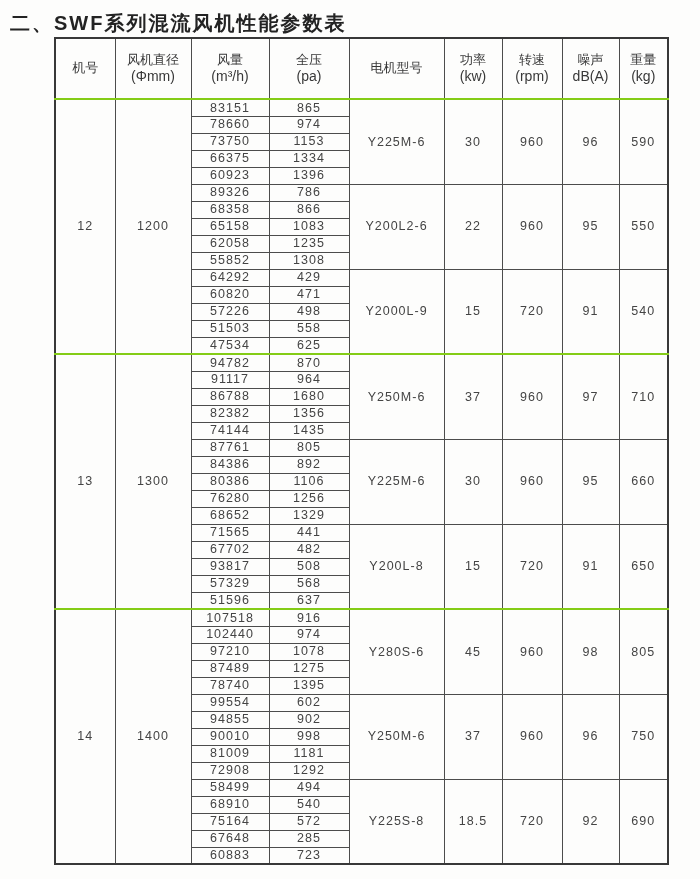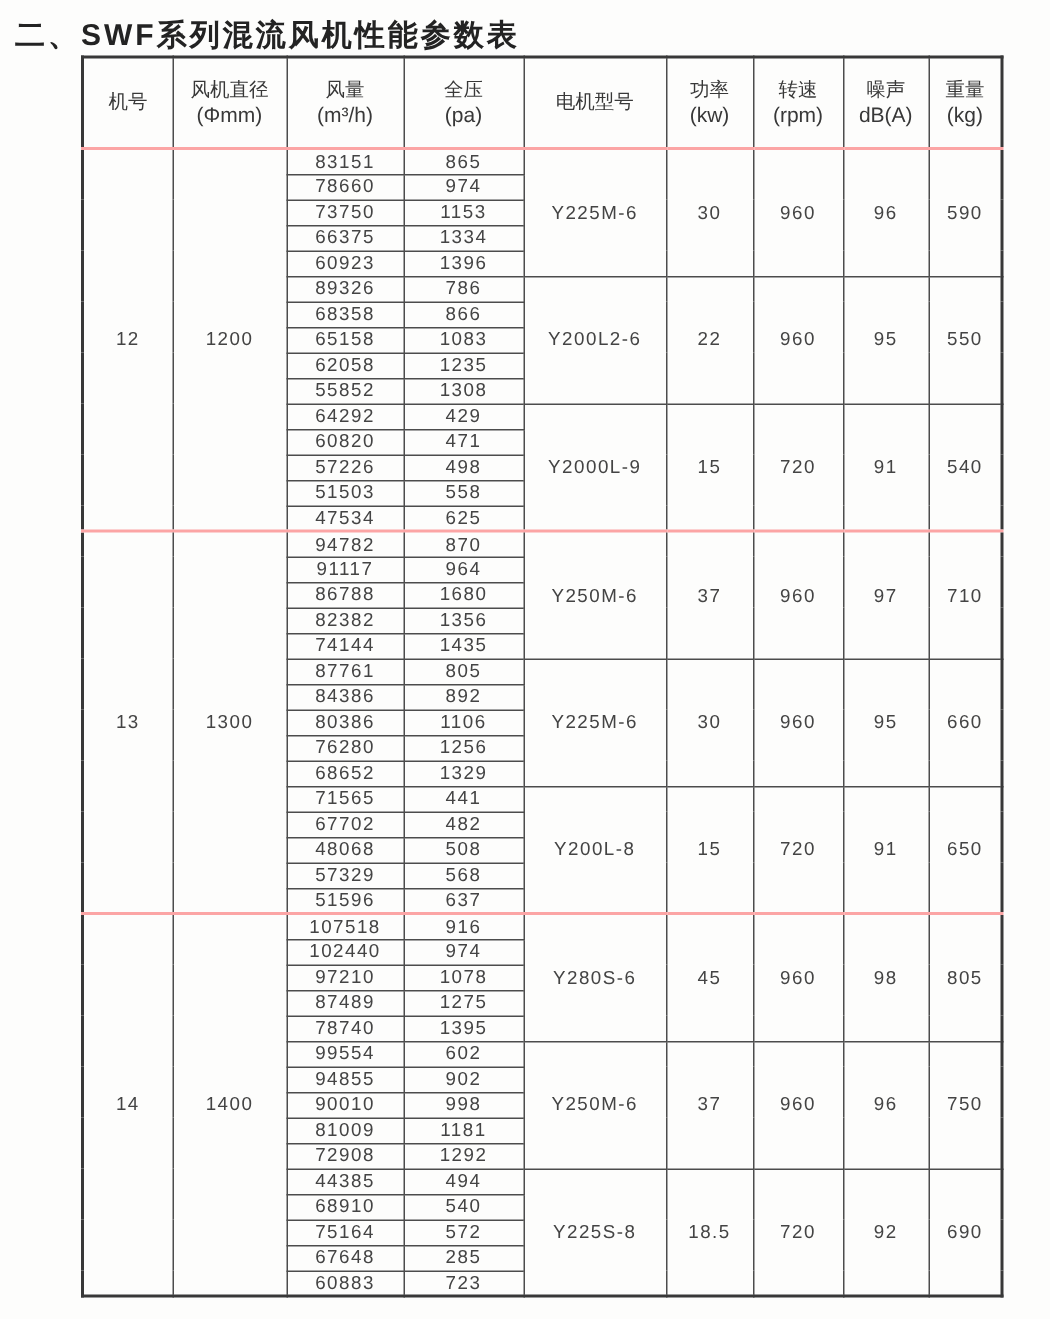--- a/index.html
+++ b/index.html
@@ -61,21 +61,21 @@
     letter-spacing: 0;
   }
   table.perf tbody td {
     height: 17px;
     font-size: 12.5px;
     line-height: 1;
     letter-spacing: 1px;
     color: #444;
     padding: 0;
   }
-  table.perf tbody tr.block-start td { border-top: 2px solid #fca5a5; }
+  table.perf tbody tr.block-start td { border-top: 2px solid #84cc16; }
   td.machine-no-cell, td.diameter-cell { font-size: 13px; }
   td.motor-model-cell { letter-spacing: 0.5px; }
 </style>
 </head>
 <body>
 
 <div class="doc">
   <h1 class="page-title">二、SWF系列混流风机性能参数表</h1>
   <table class="perf">
     <colgroup>
@@ -264,21 +264,21 @@
           <td class="power-cell" rowspan="5">15</td>
           <td class="speed-cell" rowspan="5">720</td>
           <td class="noise-cell" rowspan="5">91</td>
           <td class="weight-cell" rowspan="5">650</td>
         </tr>
         <tr>
           <td class="airflow-cell">67702</td>
           <td class="pressure-cell">482</td>
         </tr>
         <tr>
-          <td class="airflow-cell">48068</td>
+          <td class="airflow-cell">93817</td>
           <td class="pressure-cell">508</td>
         </tr>
         <tr>
           <td class="airflow-cell">57329</td>
           <td class="pressure-cell">568</td>
         </tr>
         <tr>
           <td class="airflow-cell">51596</td>
           <td class="pressure-cell">637</td>
         </tr>
@@ -328,21 +328,21 @@
         </tr>
         <tr>
           <td class="airflow-cell">81009</td>
           <td class="pressure-cell">1181</td>
         </tr>
         <tr>
           <td class="airflow-cell">72908</td>
           <td class="pressure-cell">1292</td>
         </tr>
         <tr>
-          <td class="airflow-cell">44385</td>
+          <td class="airflow-cell">58499</td>
           <td class="pressure-cell">494</td>
           <td class="motor-model-cell" rowspan="5">Y225S-8</td>
           <td class="power-cell" rowspan="5">18.5</td>
           <td class="speed-cell" rowspan="5">720</td>
           <td class="noise-cell" rowspan="5">92</td>
           <td class="weight-cell" rowspan="5">690</td>
         </tr>
         <tr>
           <td class="airflow-cell">68910</td>
           <td class="pressure-cell">540</td>

